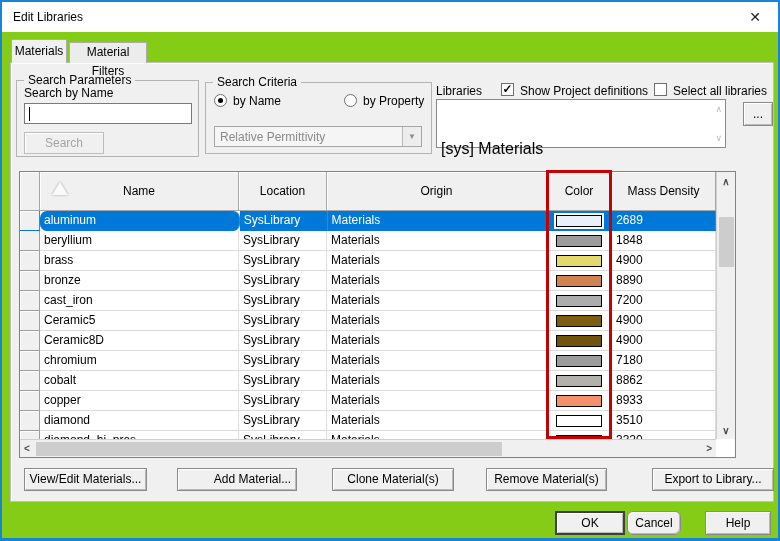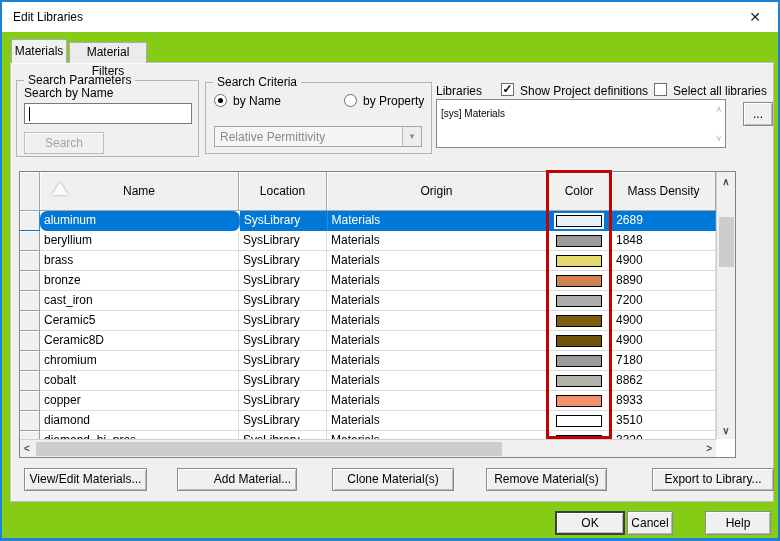--- a/index.html
+++ b/index.html
@@ -47,21 +47,21 @@
 
   
   .combo{ position:absolute; background:#F5F5F5; border:1px solid #A6A6A6; color:#8A8A8A; }
   .combo .combo-text{ position:absolute; left:5px; top:3px; }
   .combo .combo-arrow{ position:absolute; right:0; top:0; width:19px; height:100%;
         background:#EDEDED; border-left:1px solid #B8B8B8; color:#8B8B8B; font-size:8px;
         text-align:center; line-height:20px; }
 
   
   .listbox{ position:absolute; background:#FFF; border:1px solid #8A8A8A; }
-  .listbox .item{ padding:8px 4px; font-size:10px; }
+  .listbox .item{ padding:8px 4px; font-size:16px;margin-top:32px; }
   .lb-arrow{ position:absolute; right:3px; color:#BDBDBD; font-size:9px; }
 
   
   .grid-wrap{ position:absolute; left:17px; top:169px; width:717px; height:287px;
               border:1px solid #828282; background:#FFF; }
   .grid-header{ position:absolute; left:0; top:0; height:39px; display:flex; }
   .hcell{ background:#F0F0F0; border-right:1px solid #A6A6A6; border-bottom:1px solid #A6A6A6;
           box-shadow:inset 1px 1px 0 #FDFDFD; display:flex; align-items:center; justify-content:center;
           font-size:12px; position:relative; height:39px; }
   .sort-tri{ position:absolute; left:12px; top:10px; width:0; height:0;
@@ -297,15 +297,15 @@
 
   <div class="red-annot"></div>
 
   <div class="btn" style="left:22px;  top:466px; width:123px; height:23px; line-height:21px;">View/Edit Materials...</div>
   <div class="btn" style="left:175px; top:466px; width:120px; height:23px; line-height:21px;padding-left:31px;">Add Material...</div>
   <div class="btn" style="left:330px; top:466px; width:122px; height:23px; line-height:21px;">Clone Material(s)</div>
   <div class="btn" style="left:484px; top:466px; width:121px; height:23px; line-height:21px;">Remove Material(s)</div>
   <div class="btn" style="left:640px; top:466px; width:122px; height:23px; line-height:21px;margin-left:10px;">Export to Library...</div>
 
   <div class="btn default" style="left:540px; top:509px; width:70px; height:24px; line-height:20px;margin-left:13px;">OK</div>
-  <div class="btn" style="left:625px; top:509px; width:46px; height:24px; line-height:22px;">Cancel</div>
+  <div class="btn" style="left:625px; top:509px; width:54px; height:24px; line-height:22px;border-radius:6px;">Cancel</div>
   <div class="btn" style="left:703px; top:509px; width:66px; height:24px; line-height:22px;">Help</div>
 </div>
 
 </body></html>

